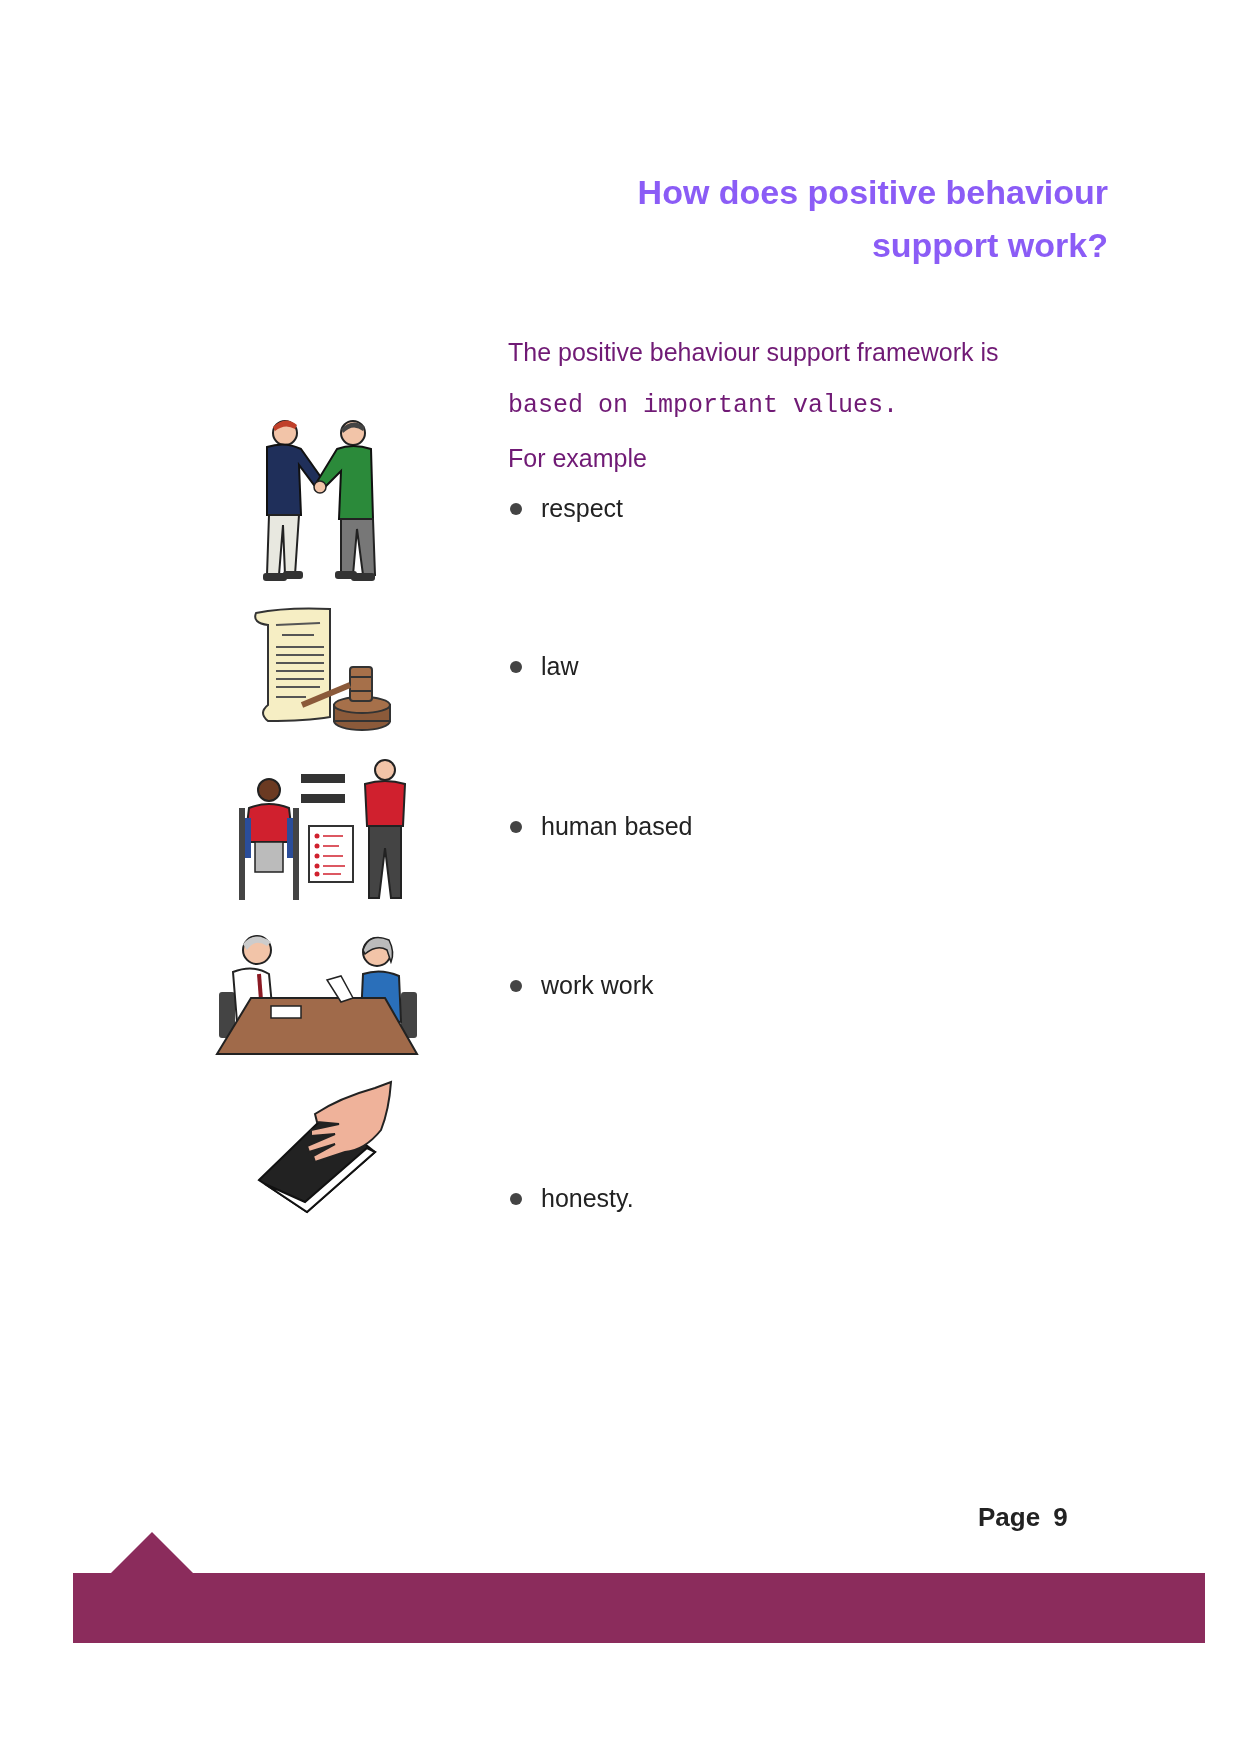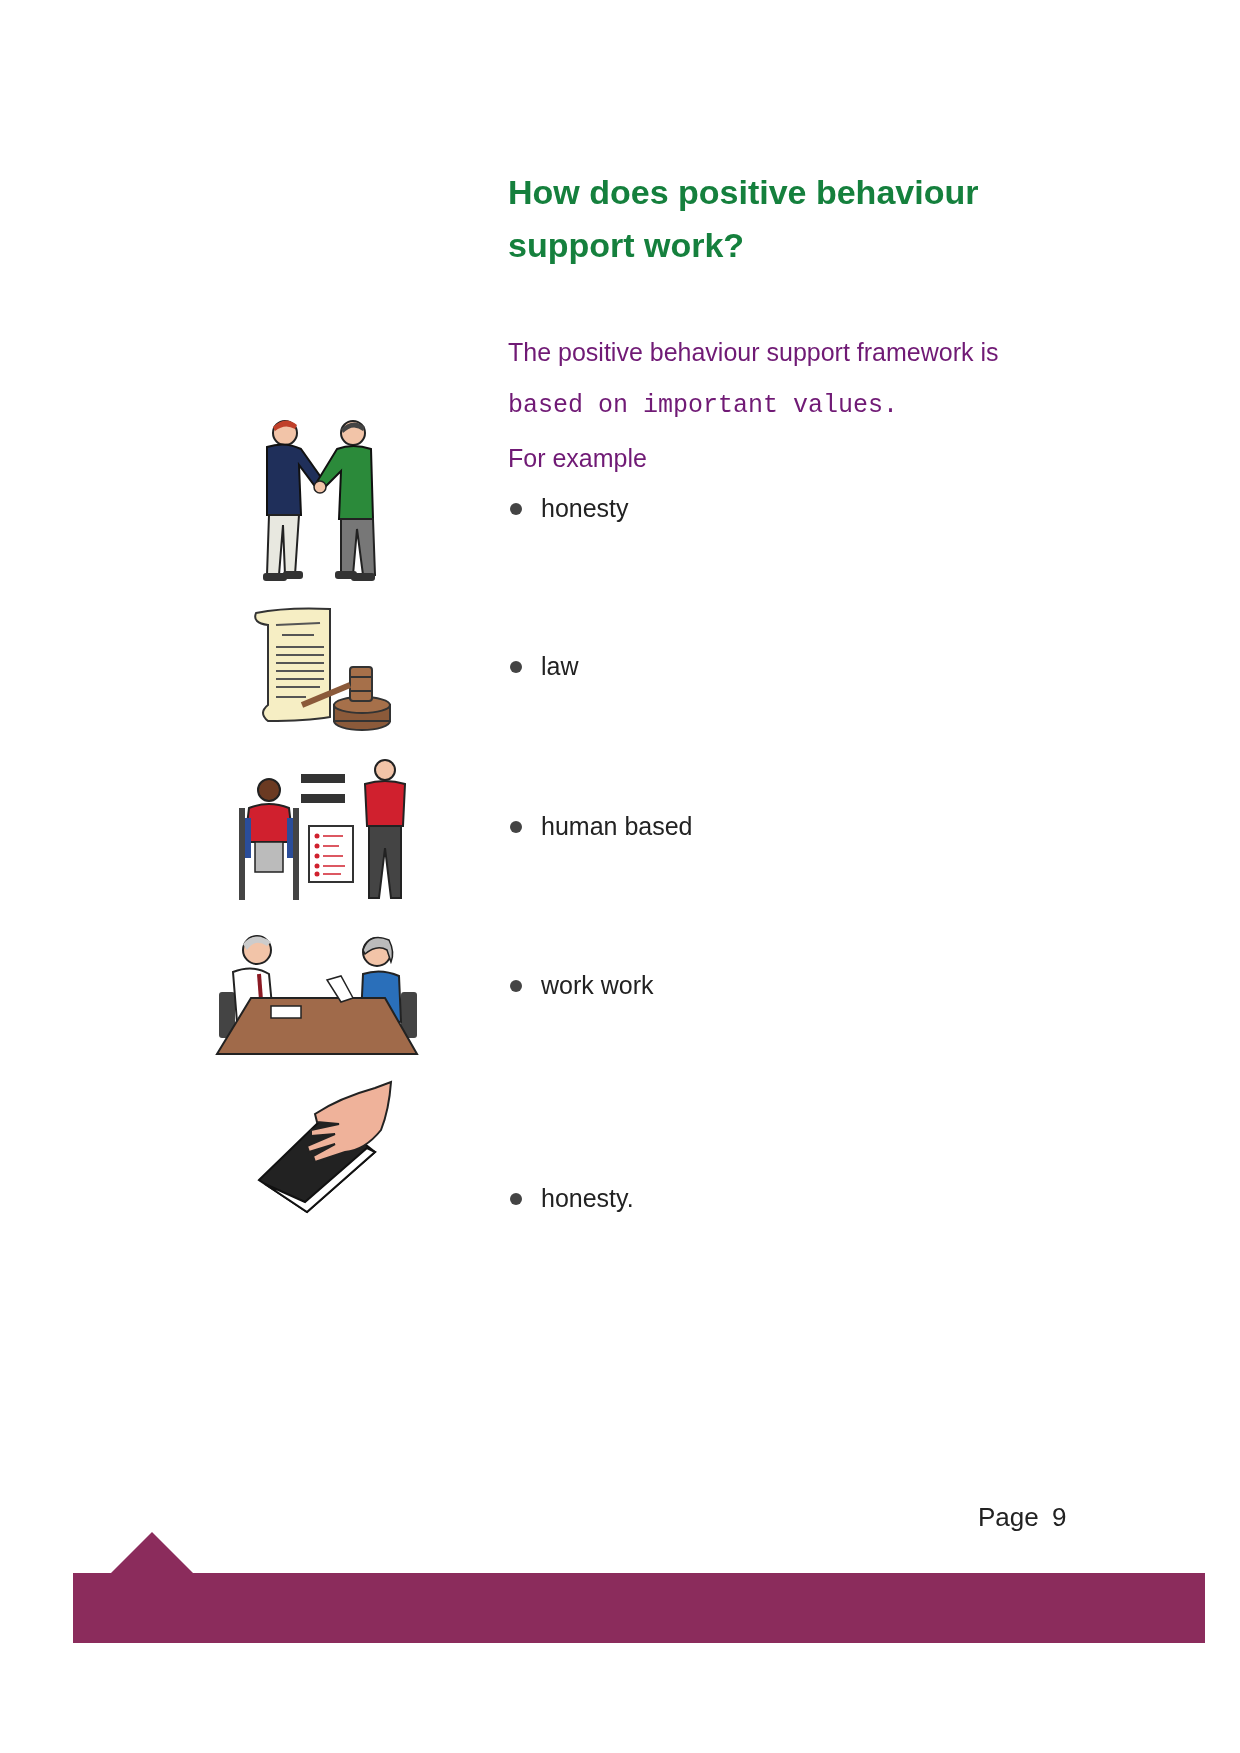--- a/index.html
+++ b/index.html
@@ -1,24 +1,24 @@
 <!DOCTYPE html>
 <html><head>
 <meta charset="utf-8">
 <style>
   html, body { margin:0; padding:0; background:#ffffff; }
   body { width:1240px; height:1753px; position:relative; overflow:hidden; font-family:"Liberation Sans", sans-serif; color:#333333; }
-  .title { position:absolute; left:508px; top:166px; width:600px; font-size:34px; font-weight:bold; line-height:53px; color:#15803d; margin:0; }
+  .title { position:absolute; left:508px; top:166px; width:600px; font-size:34px; font-weight:bold; line-height:53px; color:#8b5cf6; margin:0;text-align:right; }
   .para { position:absolute; left:508px; font-size:25px; color:#701a75; margin:0; white-space:nowrap; }
   .bullet { position:absolute; left:508px; font-size:25px; color:#222; display:flex; align-items:center; white-space:nowrap; }
   .bullet .dot { width:12px; height:12px; border-radius:50%; background:#444; margin-right:19px; margin-left:2px; }
   .pic { position:absolute; }
   .footer-bar { position:absolute; left:73px; top:1573px; width:1132px; height:70px; background:#8b2c5c; }
   .footer-tri { position:absolute; left:110px; top:1532px; width:0; height:0; border-left:42px solid transparent; border-right:42px solid transparent; border-bottom:42px solid #8b2c5c; }
-  .page-num { position:absolute; left:978px; top:1502px; font-size:26px; color:#222; word-spacing:6px; }
+  .page-num { position:absolute; left:978px; top:1502px; font-size:26px; color:#222; word-spacing:6px;font-weight:bold; }
 </style>
 </head>
 <body>
 
 <h1 class="title">How does positive behaviour support work?</h1>
 
 <p class="para" style="top:338px;">The positive behaviour support framework is</p>
 <p class="para" style="top:391px;font-family:Liberation Mono, monospace;">based on important values.</p>
 <p class="para" style="top:444px;">For example</p>
 
@@ -34,21 +34,21 @@
     <path d="M86 14 Q98 2 110 12 L108 16 Q98 8 88 18z" fill="#444"></path>
     <path d="M82 34 Q98 28 116 34 L118 104 L84 104 L86 56 L66 76 L60 70z" fill="#2b8a3a" stroke="#111" stroke-width="2"></path>
     <path d="M86 104 L118 104 L120 160 L108 160 L102 114 L98 160 L86 160z" fill="#777" stroke="#222" stroke-width="2"></path>
     <rect x="96" y="158" width="24" height="8" rx="3" fill="#333"></rect>
     <rect x="80" y="156" width="22" height="8" rx="3" fill="#333"></rect>
     <circle cx="65" cy="72" r="6" fill="#f2c4a8" stroke="#222" stroke-width="1.5"></circle>
   </svg>
 </div>
 <div class="bullet" style="top:494px;">
   <span class="dot"></span>
-  <span>honesty</span>
+  <span>respect</span>
 </div>
 
 <div class="pic" style="left:246px;top:605px;">
   <svg width="146" height="130" viewBox="0 0 146 130">
     <path d="M10 8 Q40 2 84 4 L84 112 Q60 116 22 116 Q12 108 22 100 L22 20 Q6 18 10 8z" fill="#f6eec4" stroke="#333" stroke-width="2"></path>
     <g stroke="#555" stroke-width="2">
       <line x1="30" y1="20" x2="74" y2="18"></line>
         <line x1="36" y1="30" x2="68" y2="30"></line>
       <line x1="30" y1="42" x2="78" y2="42"></line>
         <line x1="30" y1="50" x2="78" y2="50"></line>

